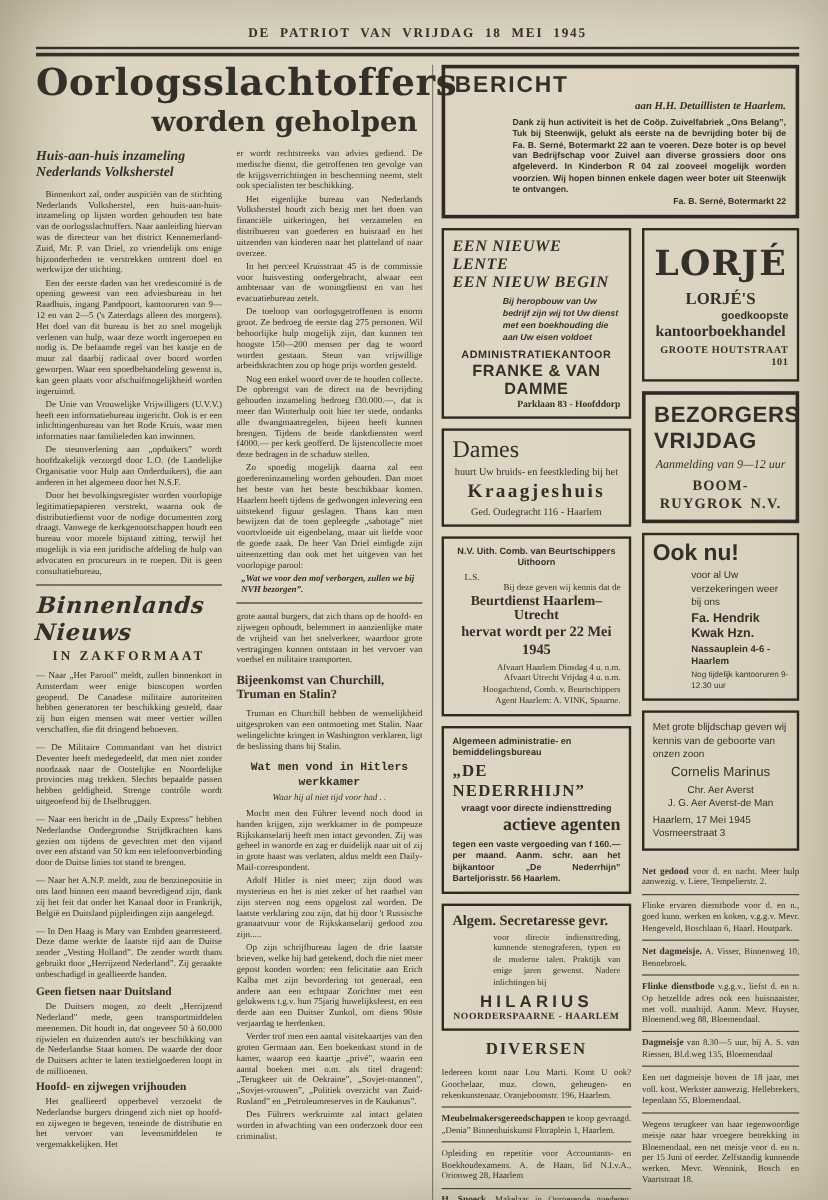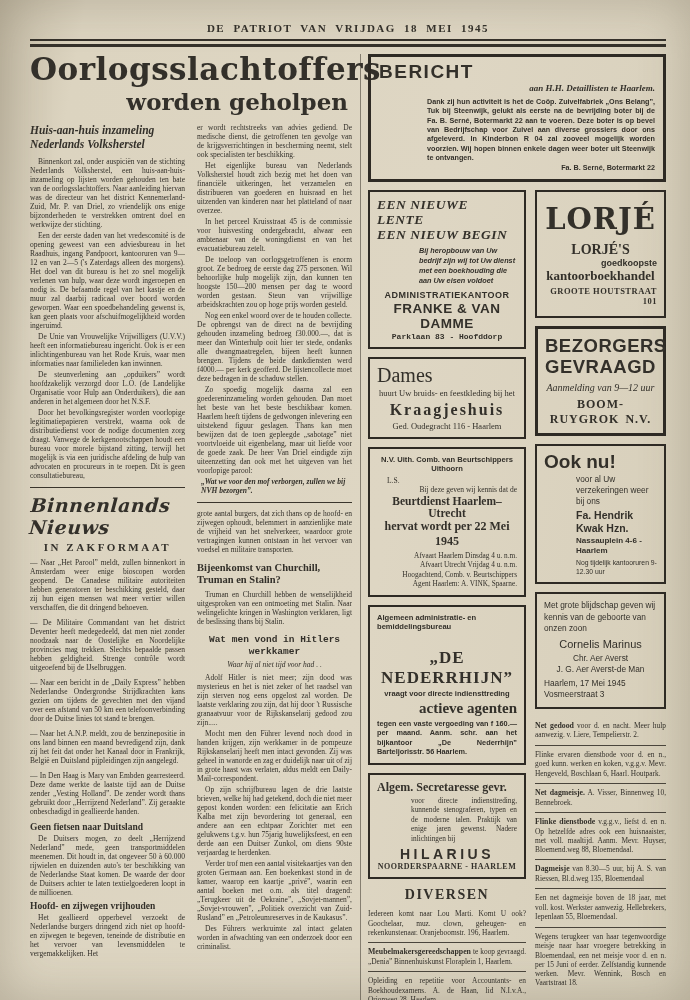--- a/index.html
+++ b/index.html
@@ -41,33 +41,33 @@
   .ad{border:2px solid #2e2a24;padding:6px 7px;margin-bottom:8px;}
   .bericht{border-width:3px;padding:5px 8px 7px;}
   .bericht-title{font-family:"Liberation Sans",sans-serif;font-weight:bold;font-size:19px;letter-spacing:1.5px;line-height:1;}
   .bericht-sub{font-style:italic;font-weight:bold;font-size:9px;margin:2px 0 4px;text-align:right;}
   .bericht-body{font-family:"Liberation Sans",sans-serif;font-weight:bold;font-size:7.2px;line-height:1.3;text-align:justify;padding-left:48px;}
   .bericht-sig{display:block;text-align:right;}
   .nl-line{font-style:italic;font-weight:bold;font-size:13.5px;letter-spacing:.5px;line-height:1.1;}
   .nl-body{font-family:"Liberation Sans",sans-serif;font-weight:bold;font-size:7.3px;line-height:1.35;padding-left:42px;margin:4px 0;font-style:italic;}
   .nl-label{font-family:"Liberation Sans",sans-serif;font-weight:bold;font-size:9px;text-align:center;letter-spacing:.5px;}
   .nl-name{font-family:"Liberation Sans",sans-serif;font-weight:bold;font-size:13.5px;text-align:center;letter-spacing:.5px;margin:1px 0;}
-  .nl-addr{font-family:Liberation Mono, monospace;font-weight:bold;font-size:8px;text-align:center;}
+  .nl-addr{font-family:Liberation Serif, serif;font-weight:bold;font-size:8px;text-align:right;}
   .dames-title{font-size:20px;line-height:1;}
   .dames-body{font-size:8.5px;text-align:center;margin:3px 0;}
   .dames-name{font-weight:bold;font-size:16px;letter-spacing:2px;text-align:center;}
   .dames-addr{font-size:8.5px;text-align:center;margin-top:2px;}
   .bs-head{font-family:"Liberation Sans",sans-serif;font-weight:bold;font-size:7.6px;text-align:center;line-height:1.25;}
   .bs-ls{font-size:7.5px;margin:2px 0 0 10px;}
   .bs-intro{font-size:7.5px;text-align:right;}
   .bs-line1{font-weight:bold;font-size:11.5px;text-align:center;margin-top:1px;}
   .bs-line2{font-weight:bold;font-size:12px;text-align:center;margin-bottom:2px;}
   .bs-dep{font-size:7.3px;text-align:right;line-height:1.3;}
   .nr-intro{font-family:"Liberation Sans",sans-serif;font-weight:bold;font-size:7.6px;line-height:1.25;}
-  .nr-name{font-weight:bold;font-size:17px;text-align:center;letter-spacing:1px;margin:16px 0 1px;}
+  .nr-name{font-weight:bold;font-size:14px;letter-spacing:1px;margin:4px 0 1px;}
   .nr-line{font-family:"Liberation Sans",sans-serif;font-weight:bold;font-size:7.6px;text-align:center;}
   .nr-high{font-weight:bold;font-size:15px;text-align:right;margin:2px 0;}
   .nr-body{font-family:"Liberation Sans",sans-serif;font-weight:bold;font-size:7.3px;line-height:1.3;text-align:justify;}
   .lorje-title{font-family:"DejaVu Serif",serif;font-weight:bold;font-size:29px;text-align:center;letter-spacing:1px;margin:4px 0 6px;}
   .lorje-body{font-family:"Liberation Sans",sans-serif;font-size:8.5px;line-height:1.55;text-align:center;padding:0 10px;margin-bottom:8px;}
   .lorje-name{font-weight:bold;font-size:14px;text-align:center;}
   .lorje-l2{font-family:"Liberation Sans",sans-serif;font-weight:bold;font-size:9px;text-align:right;}
   .lorje-l3{font-weight:bold;font-size:13px;text-align:center;}
   .lorje-addr{font-weight:bold;font-size:8.5px;text-align:right;letter-spacing:.5px;margin:2px 0 4px;}
   .bz{border-width:3px;}
@@ -188,24 +188,24 @@
             </div>
           <p class="para parool-quote">„Wat we voor den mof verborgen, zullen we bij NVH bezorgen”.</p>
           <div class="hrule"></div>
           <p class="para noindent">grote aantal burgers, dat zich thans op de hoofd- en zijwegen ophoudt, belemmert in aanzienlijke mate de vrijheid van het snelverkeer, waardoor grote vertragingen kunnen ontstaan in het vervoer van voedsel en militaire transporten.</p>
           <div class="mid-head">Bijeenkomst van Churchill, Truman en Stalin?</div>
           <p class="para">Truman en Churchill hebben de wenselijkheid uitgesproken van een ontmoeting met Stalin. Naar welingelichte kringen in Washington verklaren, ligt de beslissing thans bij Stalin.</p>
           <div class="hitler-title">Wat men vond in Hitlers werkkamer</div>
           <div class="hitler-sub">Waar hij al niet tijd voor had . .</div>
           <div>
               <div>
+                <p class="para"><span>Mocht men den Führer levend noch dood in handen krijgen, zijn werkkamer in de pompeuze Rijkskanselarij heeft men intact gevonden. Zij was geheel in wanorde en zag er duidelijk naar uit of zij in grote haast was verlaten, aldus meldt een Daily-Mail-correspondent.</span></p>
+              </div>
+              <div>
                 <p class="para"><span>Adolf Hitler is niet meer; zijn dood was mysterieus en het is niet zeker of het raadsel van zijn sterven nog eens opgelost zal worden. De laatste verklaring zou zijn, dat hij door 't Russische granaatvuur voor de Rijkskanselarij gedood zou zijn.....</span></p>
-              </div>
-              <div>
-                <p class="para"><span>Mocht men den Führer levend noch dood in handen krijgen, zijn werkkamer in de pompeuze Rijkskanselarij heeft men intact gevonden. Zij was geheel in wanorde en zag er duidelijk naar uit of zij in grote haast was verlaten, aldus meldt een Daily-Mail-correspondent.</span></p>
               </div>
               <div>
                 <p class="para"><span>Op zijn schrijfbureau lagen de drie laatste brieven, welke hij had getekend, doch die niet meer gepost konden worden: een felicitatie aan Erich Kalba met zijn bevordering tot generaal, een andere aan een echtpaar Zorichter met een gelukwens t.g.v. hun 75jarig huwelijksfeest, en een derde aan een Duitser Zunkol, om diens 90ste verjaardag te herdenken.</span></p>
               </div>
               <div>
                 <p class="para"><span>Verder trof men een aantal visitekaartjes van den groten Germaan aan. Een boekenkast stond in de kamer, waarop een kaartje „privé”, waarin een aantal boeken met o.m. als titel dragend: „Terugkeer uit de Oekraine”, „Sovjet-mannen”, „Sovjet-vrouwen”, „Politiek overzicht van Zuid-Rusland” en „Petroleumreserves in de Kaukasus”.</span></p>
               </div>
               <div>
                 <p class="para"><span>Des Führers werkruimte zal intact gelaten worden in afwachting van een onderzoek door een criminalist.</span></p>
               </div>
@@ -288,21 +288,21 @@
           <div class="ad">
             <div class="lorje-title">LORJÉ</div>
             <div class="lorje-name">LORJÉ'S</div>
             <div class="lorje-l2">goedkoopste</div>
             <div class="lorje-l3">kantoorboekhandel</div>
             <div class="lorje-addr">GROOTE HOUTSTRAAT 101</div>
           </div>
 
           <div class="ad bz">
             <div class="bz-line">BEZORGERS</div>
-            <div class="bz-line">GEVRAAGD</div>
+            <div class="bz-line">VRIJDAG</div>
             <div class="bz-sub">Aanmelding van 9—12 uur</div>
             <div class="bz-name">BOOM-RUYGROK N.V.</div>
           </div>
 
           <div class="ad">
             <div class="ok-title">Ook nu!</div>
             <div class="ok-block">
               <div>voor al Uw verzekeringen weer bij ons</div>
               <div class="ok-name">Fa. Hendrik Kwak Hzn.</div>
               <div class="ok-addr">Nassauplein 4-6  -  Haarlem</div>

